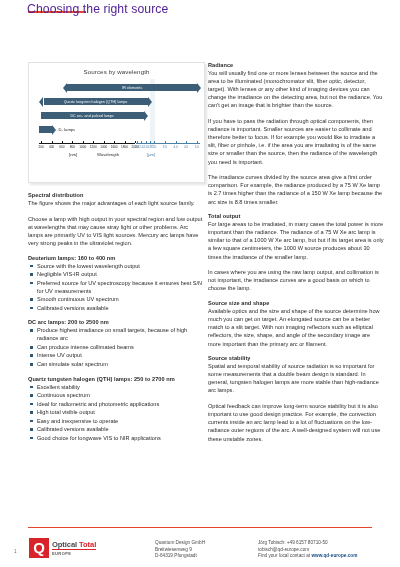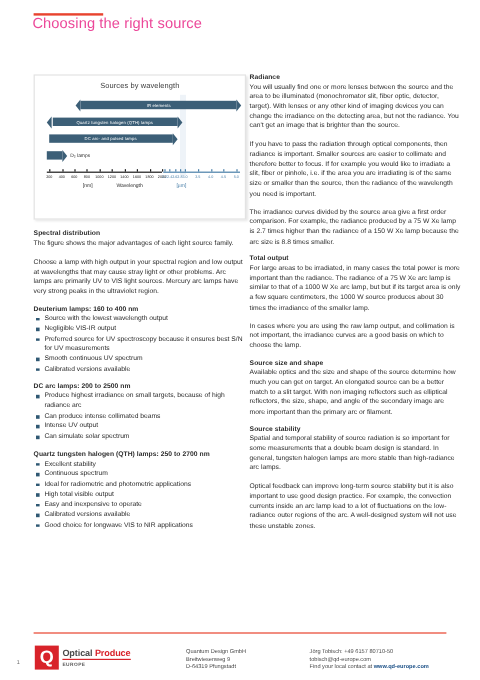--- a/index.html
+++ b/index.html
@@ -8,21 +8,21 @@
     font-family:"Liberation Sans","DejaVu Sans",sans-serif;
     color:#2b2b2b;overflow:hidden;position:relative;
   }
   .page{position:absolute;inset:0;}
 
   
   .title-rule{
     position:absolute;left:28px;top:11px;width:58px;height:1.6px;background:#e8432e;
   }
   .page-title{
-    position:absolute;left:27px;top:12px;font-size:12.2px;color:#ec4899;
+    position:absolute;left:27px;top:2px;font-size:12.2px;color:#4c1d95;
     letter-spacing:.1px;white-space:nowrap;
   }
 
   
   .chart-card{
     position:absolute;left:28px;top:62px;width:175px;height:119px;
     background:#fff;border:1px solid #e3e3e3;
     box-shadow:1.5px 1.5px 2px rgba(0,0,0,.10);
   }
   .chart-title{
@@ -236,21 +236,21 @@
 
   <div class="foot-rule"></div>
   <div class="page-num">1</div>
 
   <div class="logo">
     <div class="logo-mark">
       <div class="q">Q</div>
     </div>
     <div class="logo-txt">
       <div class="logo-line1">
-        <span class="qd-q">Optical</span><span>&nbsp;</span><span class="qd-d">Produce</span>
+        <span class="qd-q">Optical</span><span>&nbsp;</span><span class="qd-d">Total</span>
       </div>
       <div class="logo-underline"></div>
       <div class="logo-line2">EUROPE</div>
     </div>
   </div>
 
   <div class="foot-col foot-addr">
     <div>Quantum Design GmbH</div>
     <div>Breitwiesenweg 9</div>
     <div>D-64319 Pfungstadt</div>

